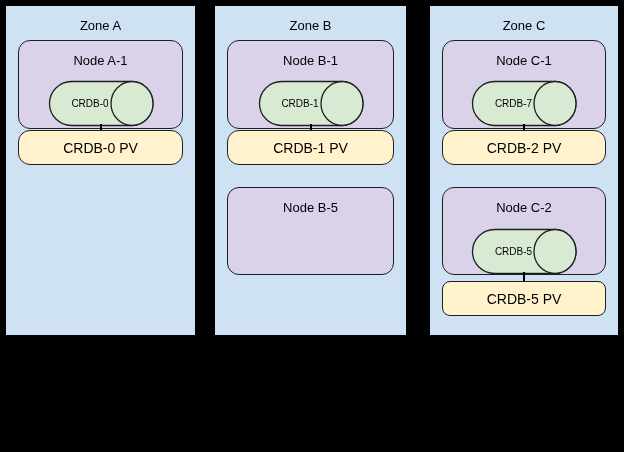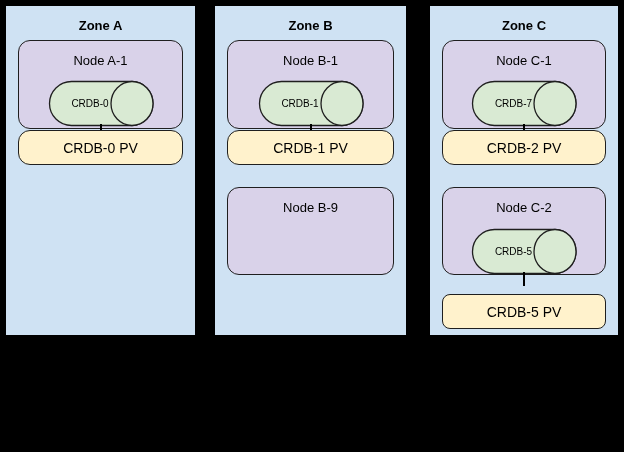--- a/index.html
+++ b/index.html
@@ -34,21 +34,20 @@
   }
   .zone-a { left: 4px;   width: 193px; }
   .zone-b { left: 213px; width: 195px; }
   .zone-c { left: 428px; width: 192px; }
   .zone-title {
     position: absolute;
     top: 12px; left: 0; right: 0;
     text-align: center;
     font-size: 13px;
     line-height: 16px;
-    font-weight: bold;
   }
   .node {
     position: absolute;
     left: 12px; right: 12px;
     background: var(--node-fill);
     border: 1px solid var(--border);
     border-radius: 12px;
   }
   .node-1 { top: 34px;  height: 89px; padding-left: 12px; }
   .node-2 { top: 181px; height: 88px; }
@@ -91,21 +90,21 @@
     height: 35px;
     background: var(--pv-fill);
     border: 1px solid var(--border);
     border-radius: 8px;
     display: flex;
     align-items: center;
     justify-content: center;
     font-size: 14px;
   }
   .pv-1 { top: 124px; border-radius: 12px; }
-  .pv-2 { top: 288px; }
+  .pv-2 { top: 275px; }
 </style>
 </head>
 <body>
 
 <div class="canvas">
 
   <div class="zone zone-a">
     <div class="zone-title">Zone A</div>
     <div class="node node-1">
       <div class="node-title">Node A-1</div>
@@ -133,21 +132,21 @@
           <ellipse cx="84" cy="23.5" rx="21" ry="22" style="fill:var(--cylinder-fill); stroke:var(--border); stroke-width:1.3"></ellipse>
         </svg>
         <span class="cyl-label">CRDB-1</span>
       </div>
     </div>
     <div class="connector conn-1"></div>
     <div class="pv pv-1">
       <span>CRDB-1 PV</span>
     </div>
     <div class="node node-2">
-      <div class="node-title">Node B-9</div>
+      <div class="node-title">Node B-5</div>
     </div>
   </div>
 
   <div class="zone zone-c">
     <div class="zone-title">Zone C</div>
     <div class="node node-1">
       <div class="node-title">Node C-1</div>
       <div class="cylinder cyl-top">
         <svg width="106" height="47" viewBox="0 0 106 47">
           <path d="M 84 1.5 L 23.5 1.5 A 22 22 0 0 0 23.5 45.5 L 84 45.5 A 21 22 0 0 0 84 1.5 Z" style="fill:var(--cylinder-fill); stroke:var(--border); stroke-width:1.3"></path>

